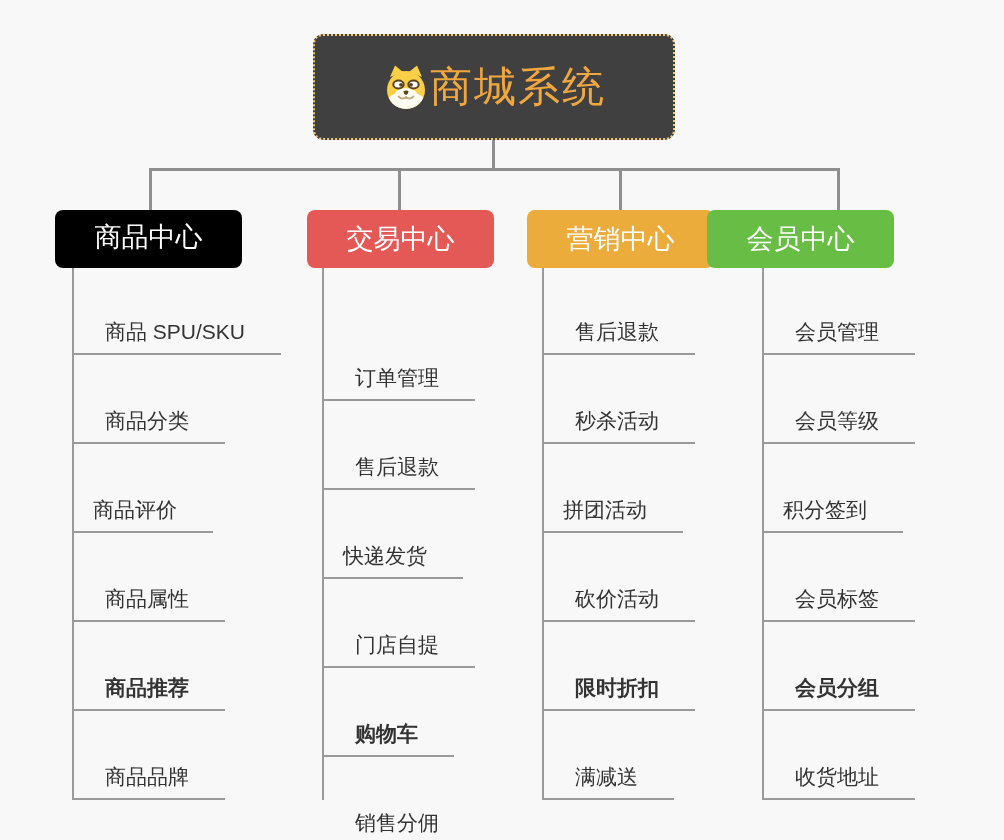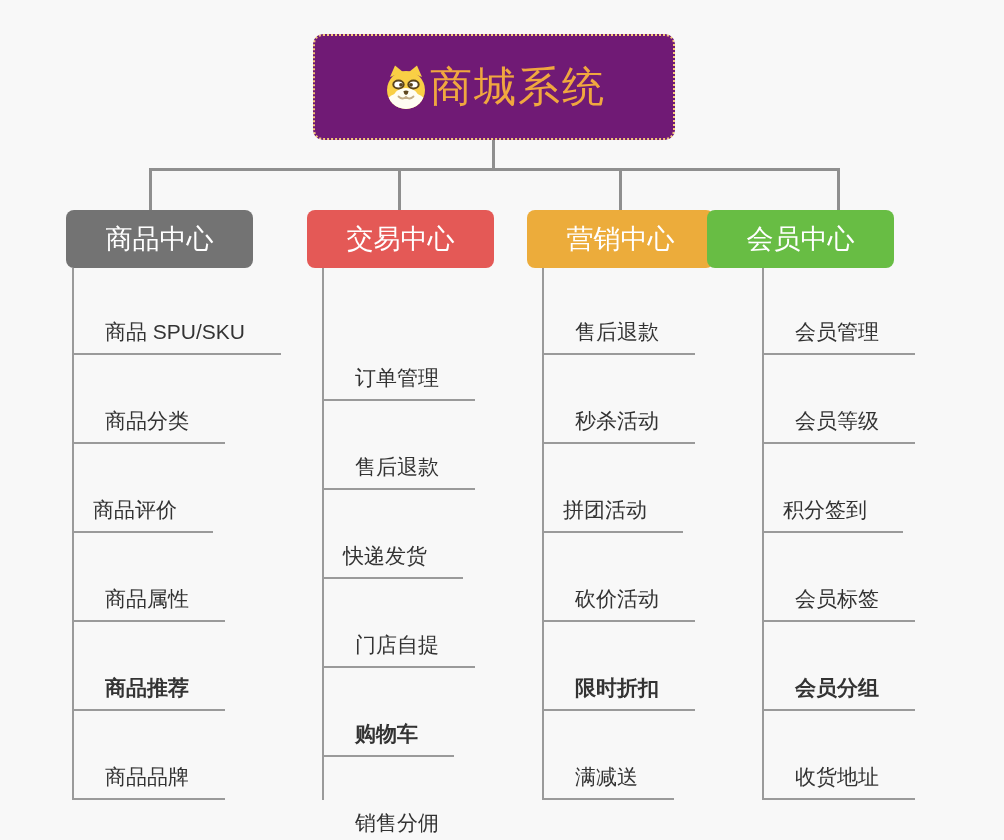--- a/index.html
+++ b/index.html
@@ -16,21 +16,21 @@
   }
   
   .conn{position:absolute;background:#8f8f8f;}
   .conn.v{width:3px;}
   .conn.h{height:3px;}
   .trunk{position:absolute;width:2px;top:268px;height:532px;background:#9a9a9a;}
   
   .root{
     position:absolute;left:313px;top:34px;width:362px;height:106px;
     box-sizing:border-box;
-    background:#701a75;
+    background:#404040;
     border:2px dotted #f5c879;
     border-radius:10px;
     display:flex;align-items:center;justify-content:center;gap:0;
     cursor:pointer;
   }
   .root-title{
     font-size:42px;font-weight:500;letter-spacing:2px;color:#f0a73f;
     line-height:1;white-space:nowrap;
   }
   .dog{display:inline-flex;width:48px;height:48px;}
@@ -91,21 +91,21 @@
         <circle cx="29" cy="21.8" r="1.9" fill="#5a441d"></circle>
 
         <path d="M21.4,28.2 Q24,26.6 26.6,28.2 Q26.2,31.4 24,31.9 Q21.8,31.4 21.4,28.2 Z" fill="#5e4720"></path>
 
         <path d="M16.5,33.5 Q20.3,37.2 24,34 Q27.7,37.2 31.5,33.5" fill="none" stroke="#c3ad87" stroke-width="1.8" stroke-linecap="round"></path>
       </svg>
     </span>
     <span class="root-title" style="color: rgb(240, 167, 63);">商城系统</span>
   </div>
 
-  <div class="branch" style="left: 66px; background-color: #737373;">商品中心</div>
+  <div class="branch" style="left: 55px; background-color: #000000; font-family: Liberation Mono, monospace;">商品中心</div>
   <div class="branch" style="left: 307px; background-color: rgb(228, 89, 86);">交易中心</div>
   <div class="branch" style="left: 527px; background-color: rgb(236, 172, 59);">营销中心</div>
   <div class="branch" style="left: 707px; background-color: rgb(104, 189, 68);">会员中心</div>
 
   <div class="item c0 r0">商品 SPU/SKU</div>
   <div class="item c0 r1">商品分类</div>
   <div class="item c0 r2">商品评价</div>
   <div class="item c0 r3">商品属性</div>
   <div class="item c0 r4">商品推荐</div>
   <div class="item c0 r5">商品品牌</div>

